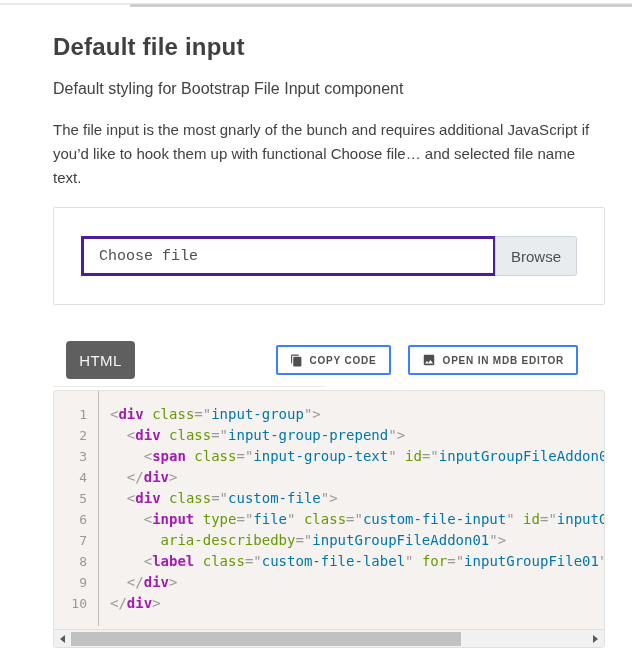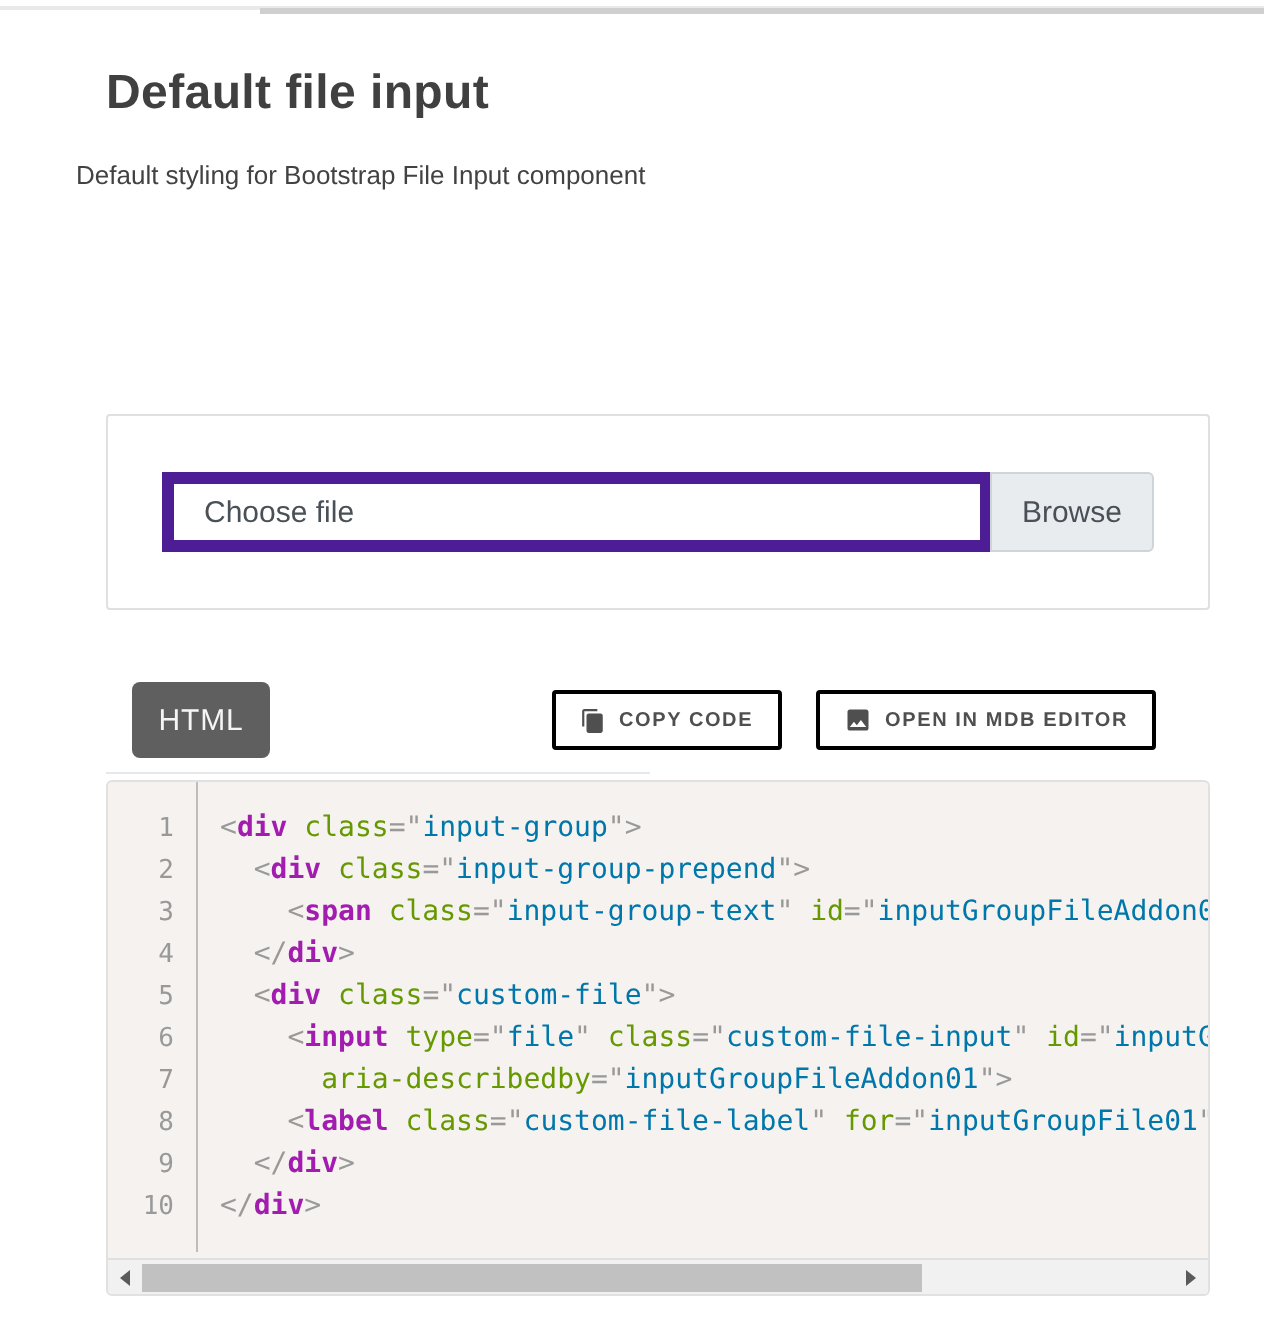--- a/index.html
+++ b/index.html
@@ -5,44 +5,44 @@
   * { margin:0; padding:0; box-sizing:border-box; }
   html,body { width:632px; height:667px; background:#fff; overflow:hidden;
     font-family:"Liberation Sans", sans-serif; color:#424242; }
   .page { position:relative; width:632px; height:667px; }
 
   
   .top-rule-light { position:absolute; top:3px; left:0; width:632px; height:2px; background:#e9e9e9; }
   .top-rule-dark  { position:absolute; top:4px; left:130px; width:502px; height:3px; background:#cfcfcf; }
 
   .page-title { position:absolute; top:33px; left:53px; font-size:24px; font-weight:bold; color:#404040; letter-spacing:.2px; }
-  .subtitle   { position:absolute; top:80px; left:38px; font-size:13px; color:#424242; }
+  .subtitle   { position:absolute; top:80px; left:53px; font-size:16px; color:#424242; }
   .description{ position:absolute; top:118px; left:53px; width:554px; font-size:15px; line-height:24px; color:#424242; }
 
   
   .demo-card { position:absolute; top:207px; left:53px; width:552px; height:98px;
     border:1px solid #e0e0e0; border-radius:2px; background:#fff; padding:28px 27px; }
   .input-group { display:flex; width:100%; height:40px; font-size:15px; }
   .ig-prepend { display:flex; align-items:center; padding:0 16px; background:#e9ecef;
     border:1px solid #ced4da; border-right:0; border-radius:3px 0 0 3px; color:#495057; }
-  .ig-input { flex:1; min-width:0; height:40px; border:6px solid #4c1d95; border-radius:0;
-    padding:0 15px; font-size:15px; color:#495057; font-family:Liberation Sans, sans-serif; background:#fff; outline:none; }
+  .ig-input { flex:1; min-width:0; height:40px; border:3px solid #4c1d95; border-radius:0;
+    padding:0 15px; font-size:15px; color:#495057; font-family:Liberation Mono, monospace; background:#fff; outline:none; }
   .ig-browse { display:flex; align-items:center; padding:0 15px; background:#e9ecef;
     border:1px solid #ced4da; border-left:1px solid #ced4da; margin-left:-1px;
     border-radius:0 3px 3px 0; color:#495057; cursor:pointer; }
 
   
   .code-card { position:absolute; top:335px; left:53px; width:552px; }
   .code-header { position:relative; height:52px; }
   .code-tab { position:absolute; top:6px; left:13px; width:69px; height:38px;
     background:#5f5f5f; border-radius:4px; color:#f5f5f5; font-size:15px;
     display:flex; align-items:center; justify-content:center; letter-spacing:.4px; cursor:pointer; }
   .header-buttons { position:absolute; top:10px; right:27px; display:flex; gap:17px; }
   .hbtn { display:flex; align-items:center; gap:7px; height:30px; padding:0 12px;
-    background:#fff; border:2px solid #000000; border-radius:2px; color:#4f4f4f;
+    background:#fff; border:2px solid #3b82f6; border-radius:2px; color:#4f4f4f;
     font-size:10px; font-weight:bold; letter-spacing:.8px; cursor:pointer;
     font-family:"Liberation Sans", sans-serif; }
   .hbtn svg { display:block; }
   .tab-underline { position:absolute; left:0; top:51px; width:272px; height:1px; background:#e8e8e8; }
 
   .pre-wrap { position:relative; margin-top:3px; width:552px; height:258px;
     background:#f5f2f0; border:1px solid #e1e1e1; border-radius:3px; overflow:hidden; }
   .num-border { position:absolute; top:0; left:44px; width:1px; height:235px; background:#bdbdbd; }
   .code-lines { padding-top:13px; font-family:"DejaVu Sans Mono", monospace; font-size:14px; }
   .code-line { display:flex; height:21px; line-height:21px; white-space:pre; }
@@ -68,20 +68,21 @@
 </head>
 <body>
 
 <div class="page">
 
   <div class="top-rule-light"></div>
   <div class="top-rule-dark"></div>
 
   <h1 class="page-title">Default file input</h1>
   <p class="subtitle">Default styling for Bootstrap File Input component</p>
+  <p class="description">The file input is the most gnarly of the bunch and requires additional JavaScript if you’d like to hook them up with functional Choose file… and selected file name text.</p>
 
   <div class="demo-card">
     <div class="input-group">
       <input class="ig-input" type="text" readonly="" value="Choose file" style="">
       <span class="ig-browse">Browse</span>
     </div>
   </div>
 
   <div class="code-card">
     <div class="code-header">

